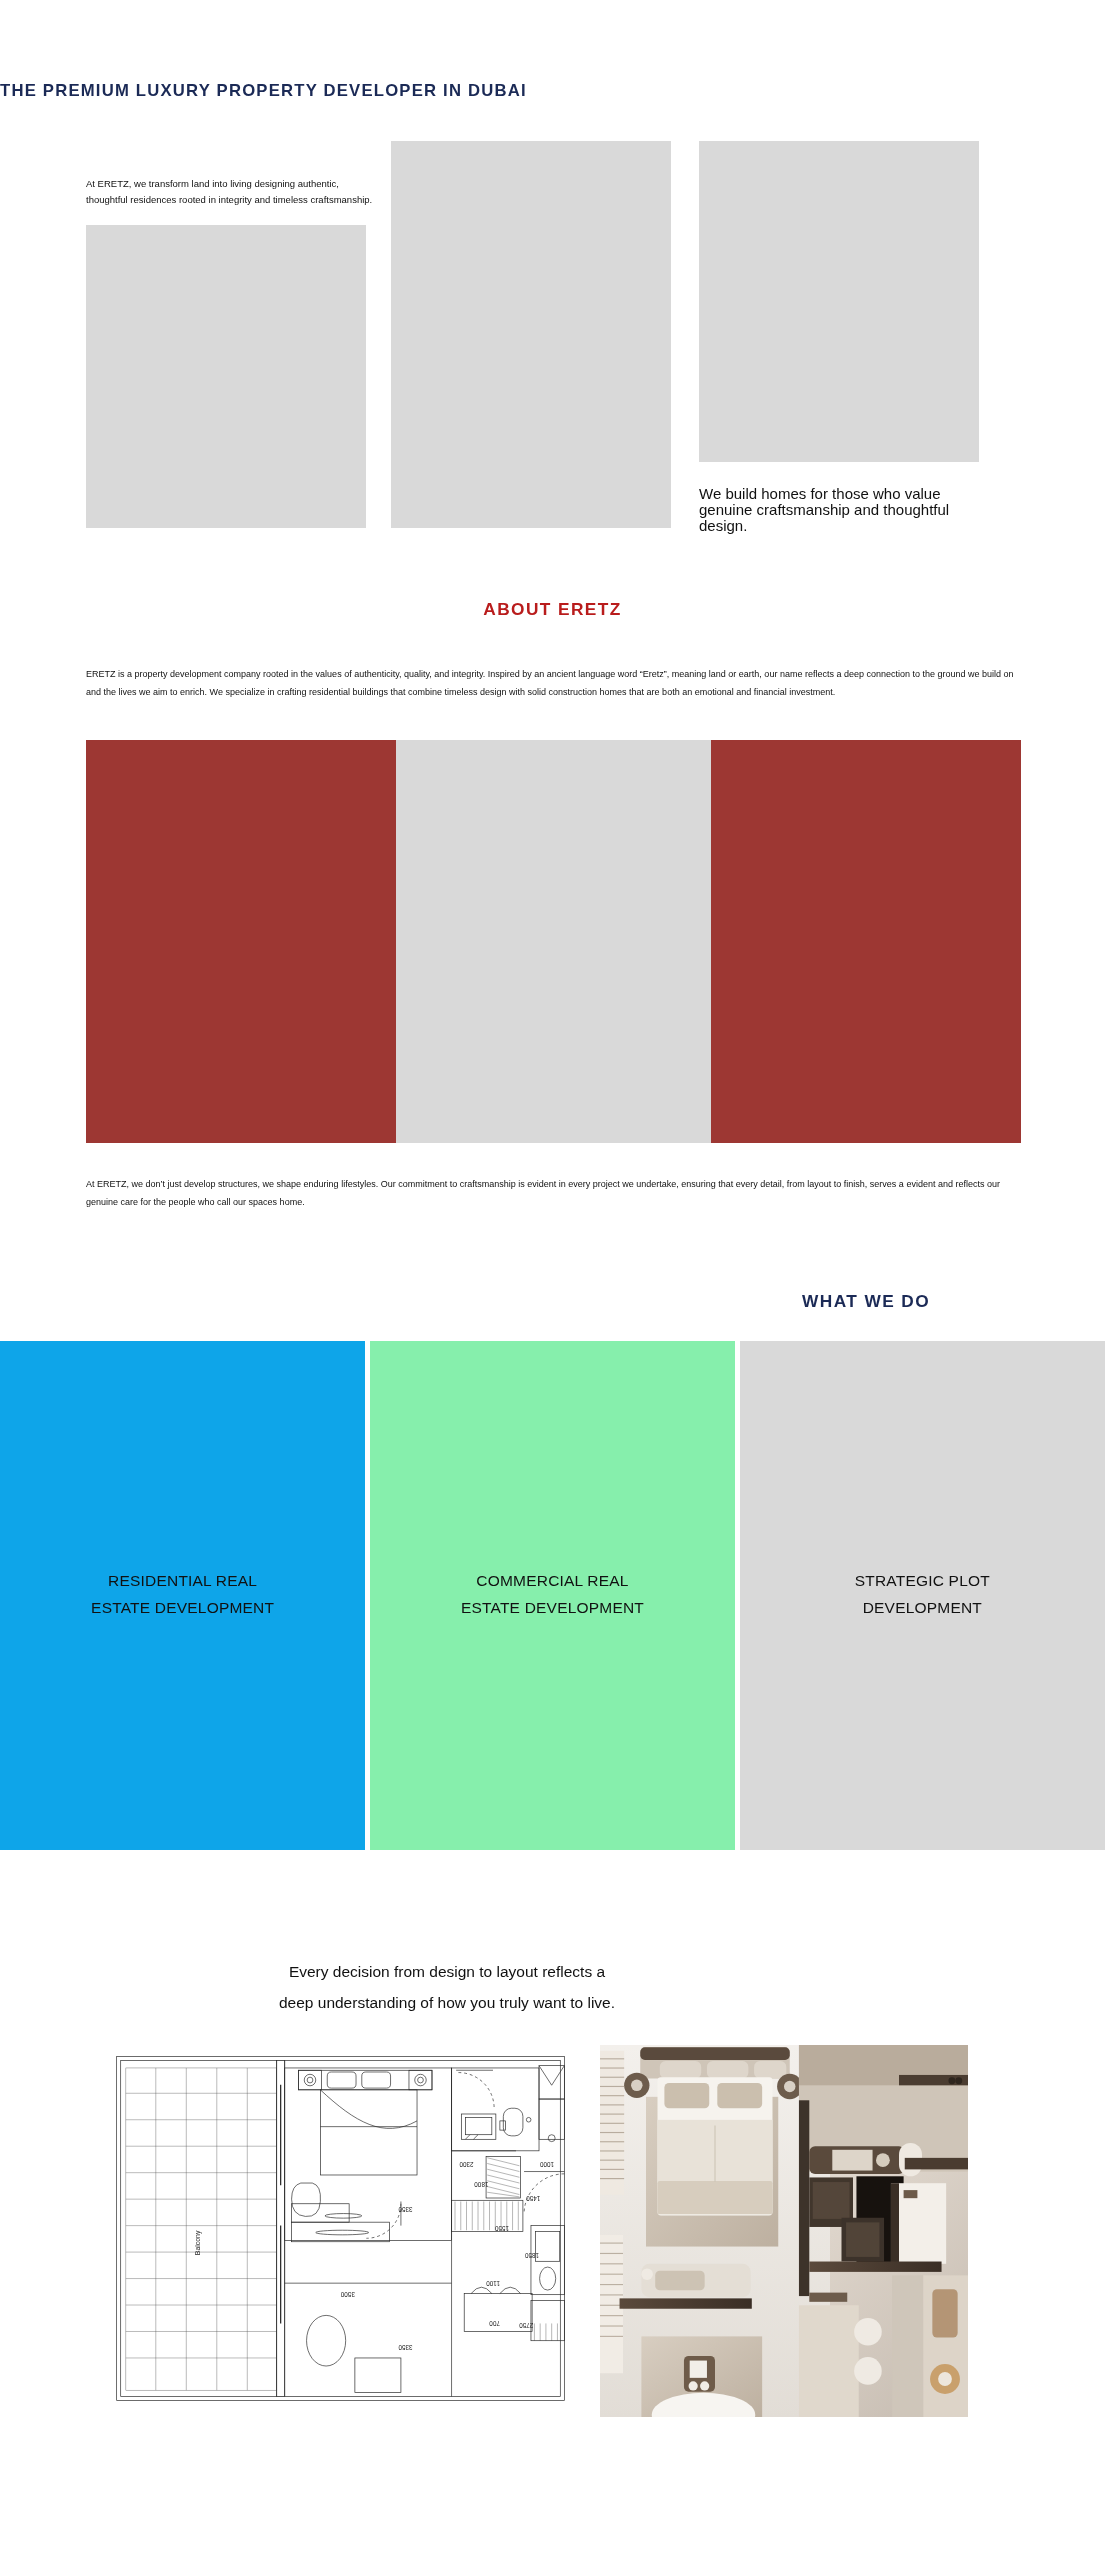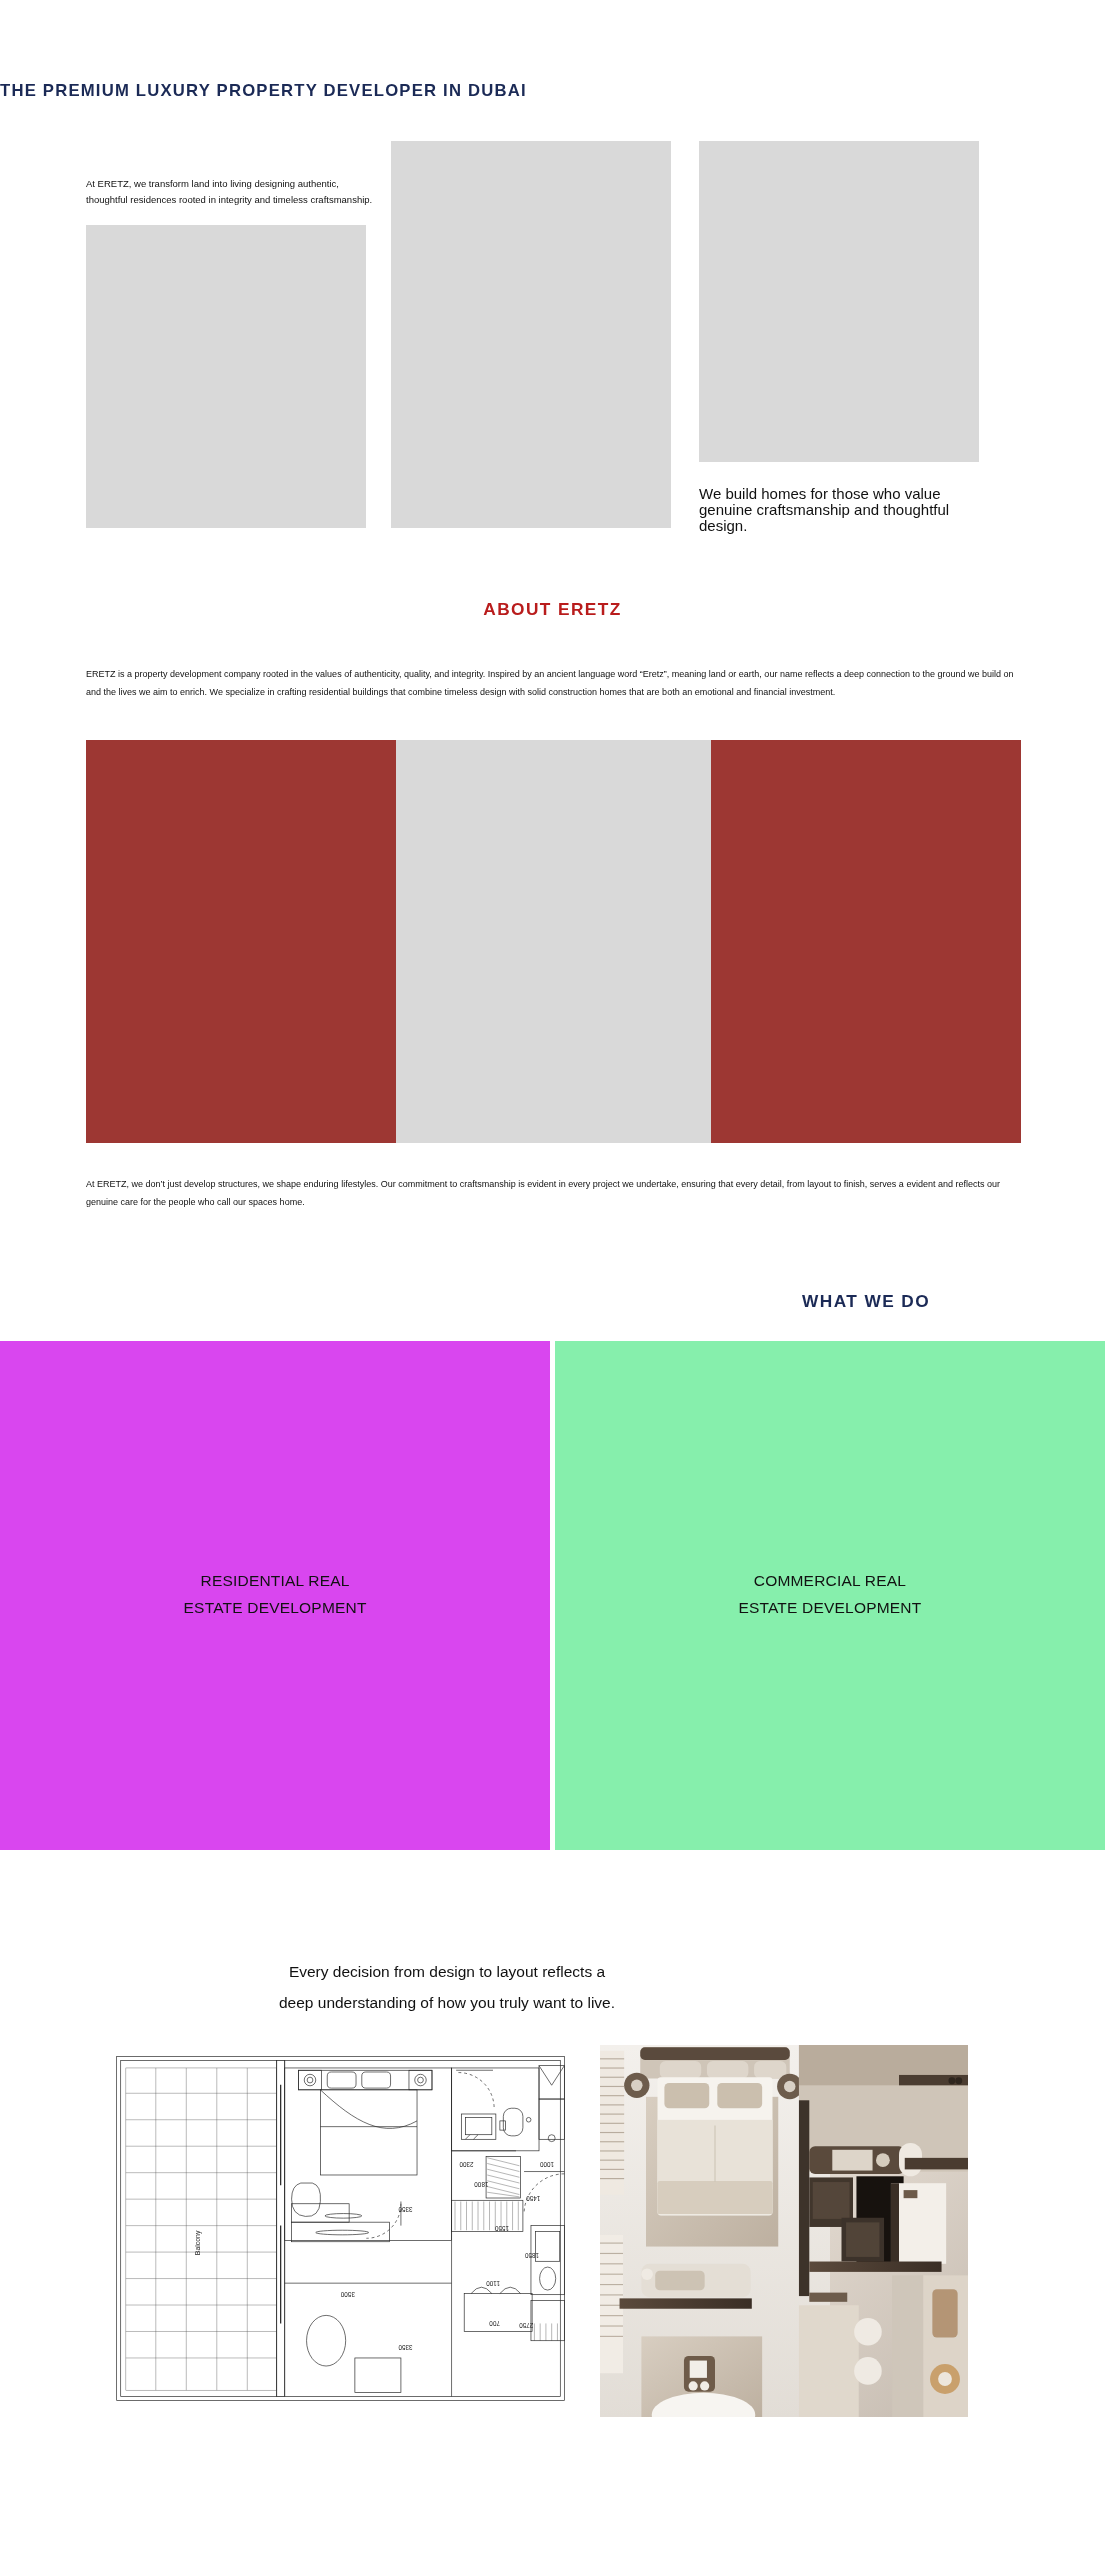--- a/index.html
+++ b/index.html
@@ -115,21 +115,21 @@
     display:flex;
     gap:4.6px;
   }
   .wwd-card {
     position:relative;
     flex:1 1 0;
     display:flex;
     align-items:flex-start;
     justify-content:center;
   }
-  .wwd-card.c1 { background:#d946ef; }
+  .wwd-card.c1 { background:#0ea5e9; }
   .wwd-card.c2 { background:#86efac; }
   .wwd-card.c3 { background:#d9d9d9; }
   .wwd-card-label {
     margin-top:227px;
     width:86%;
     text-align:center;
     font-size:15.5px;
     line-height:26.5px;
     letter-spacing:0.2px;
     color:#111111;
@@ -192,20 +192,24 @@
 <h2 class="wwd-title">WHAT WE DO</h2>
 
 <div class="wwd-row">
   <div class="wwd-card c1">
     <div class="wwd-card-label">RESIDENTIAL REAL
 ESTATE DEVELOPMENT</div>
   </div>
   <div class="wwd-card c2">
     <div class="wwd-card-label">COMMERCIAL REAL
 ESTATE DEVELOPMENT</div>
+  </div>
+  <div class="wwd-card c3">
+    <div class="wwd-card-label">STRATEGIC PLOT
+DEVELOPMENT</div>
   </div>
 </div>
 
 <p class="closing-quote">Every decision from design to layout reflects a
 deep understanding of how you truly want to live.</p>
 
 <div class="plan-wrap">
   <svg viewBox="0 0 790 610" xmlns="http://www.w3.org/2000/svg">
     <g fill="none" stroke="#2b2b2b" stroke-width="1.2">
 

